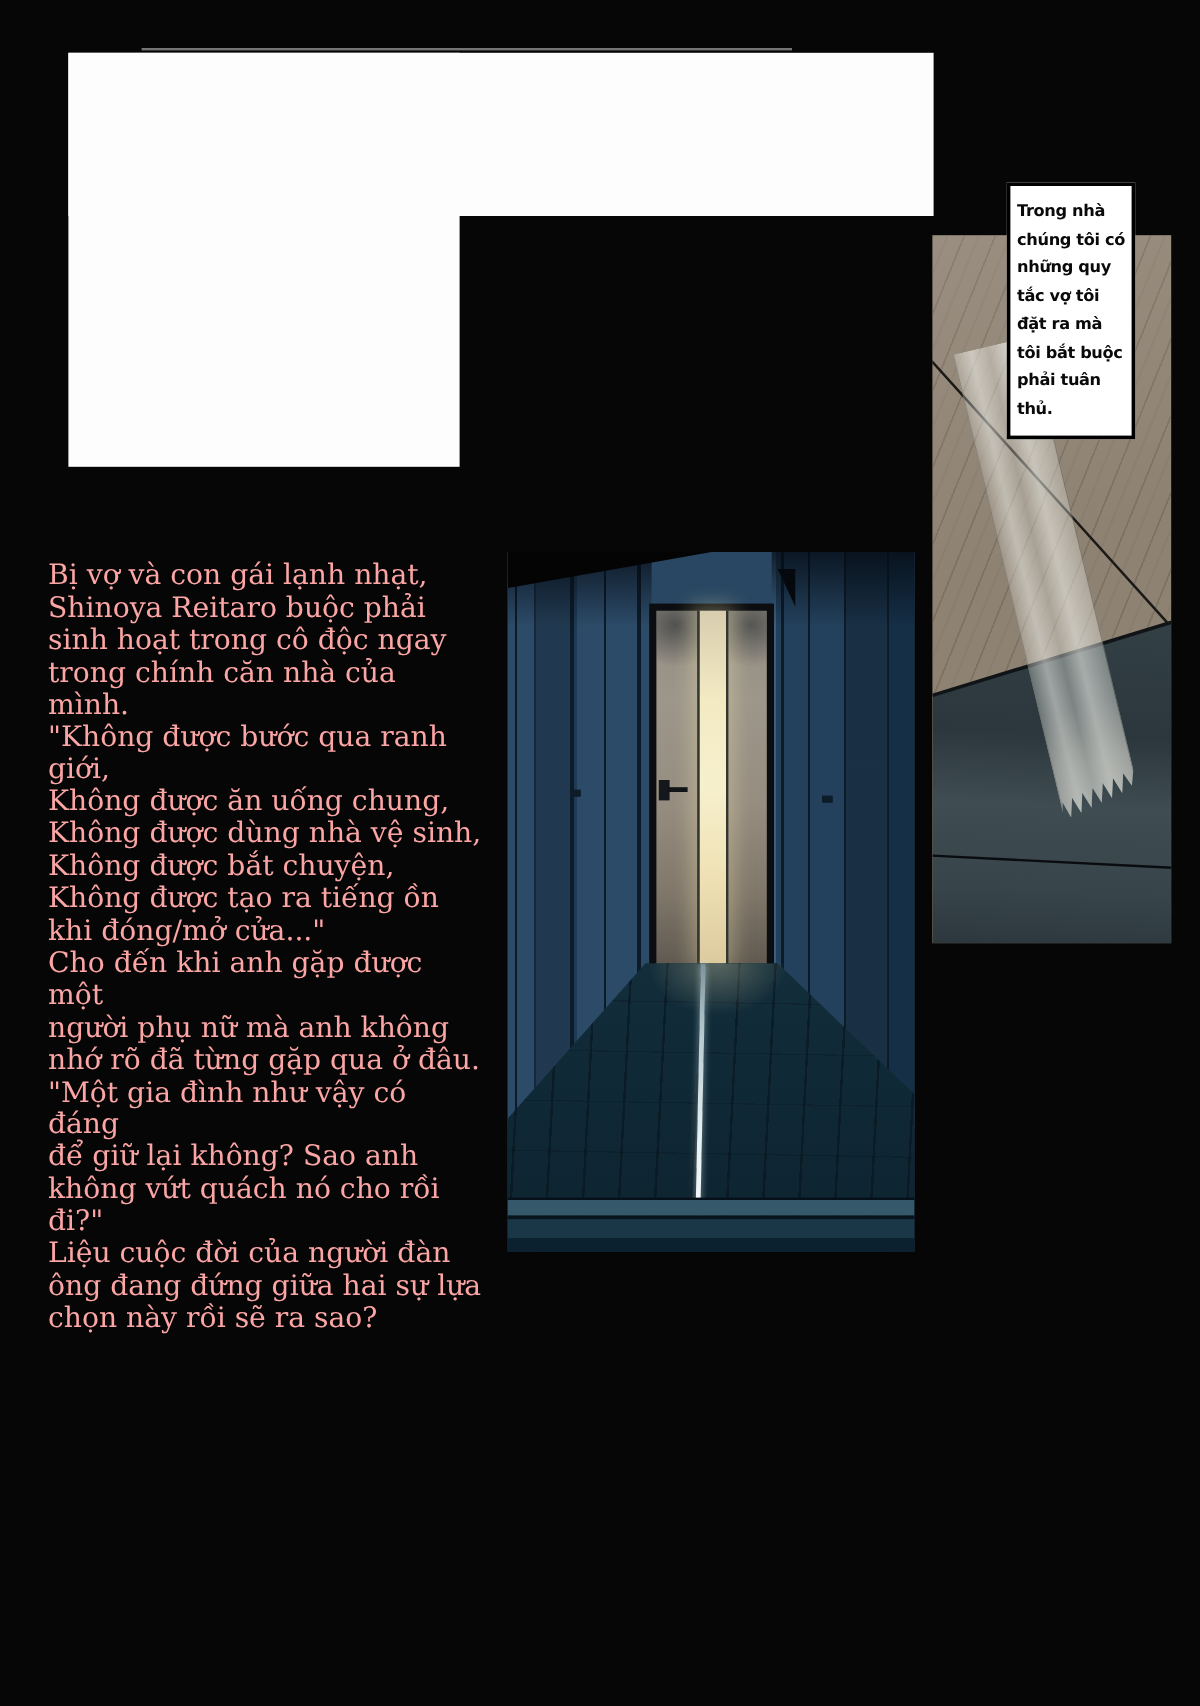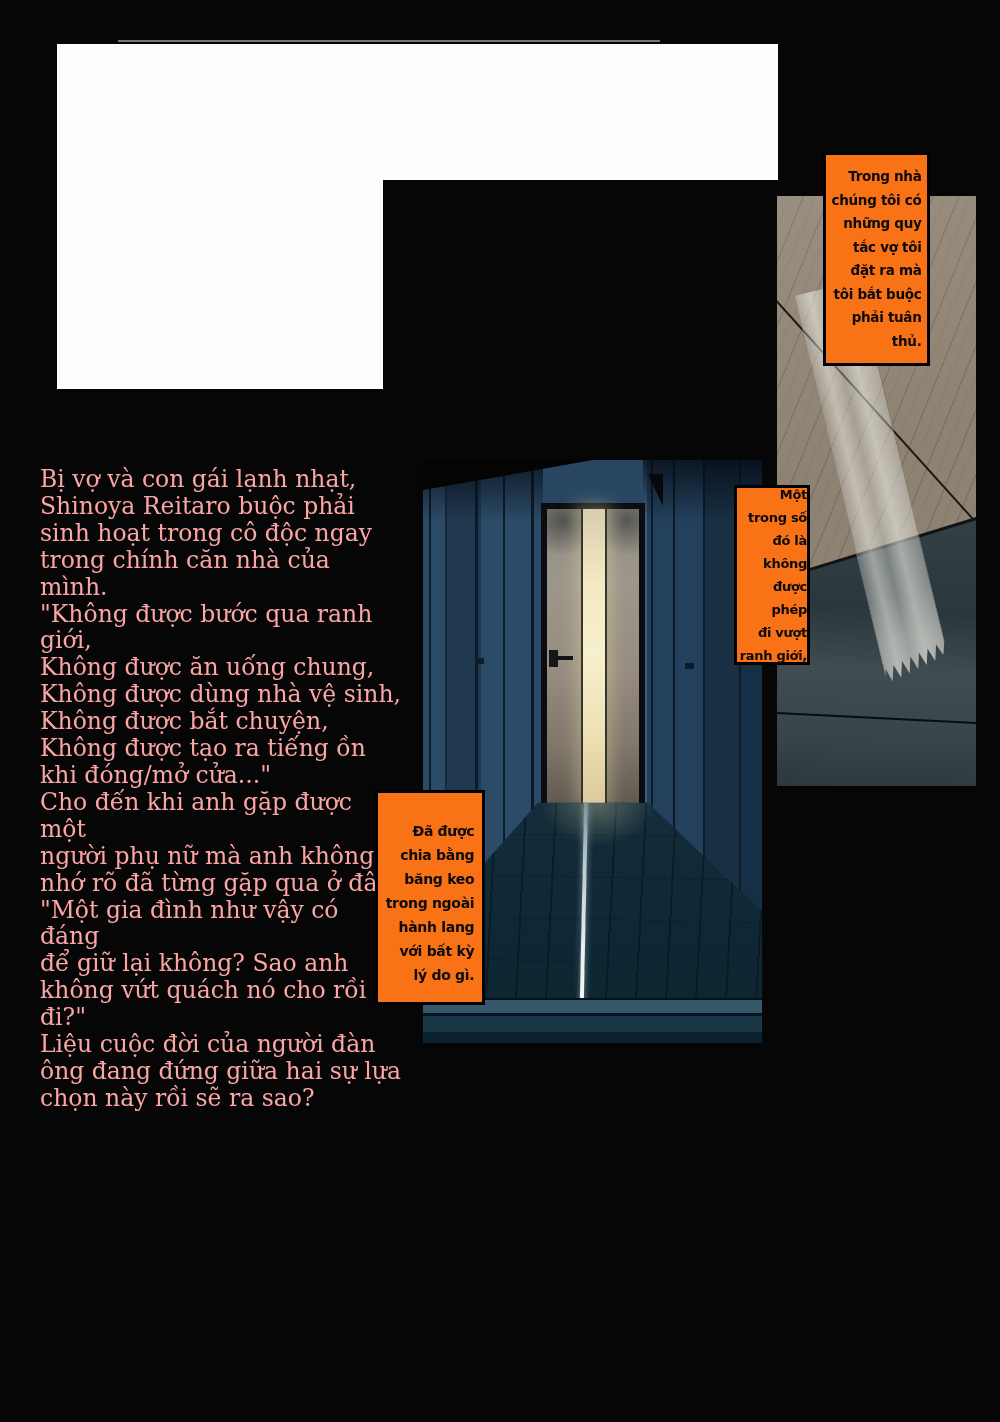--- a/index.html
+++ b/index.html
@@ -10,23 +10,23 @@
   
   .white-block{background:#fdfdfd;}
   .gray-topline{background:#8a8a8a;opacity:.85;}
 
   
   #narration{left:40px;top:466px;width:362px;color:#fca5a5;
     font-family:"DejaVu Serif","Liberation Serif",serif;
     font-size:23.5px;line-height:26.9px;white-space:pre-line;}
 
   
-  .bubble{background:#f97316;border:3px solid #000;box-sizing:border-box;
-    display:flex;align-items:center;justify-content:center;text-align:right;
-    color:#0a0a0a;font-weight:bold;white-space:pre-line;z-index:30;}
+  .bubble{background:#ffffff;border:3px solid #000;box-sizing:border-box;
+    display:flex;align-items:center;justify-content:center;text-align:left;
+    color:#0a0a0a;font-weight:bold;white-space:pre-line;z-index:30;margin-left:16px;}
   #bubble-rules{left:823px;top:152px;width:107px;height:214px;font-size:13.5px;line-height:23.5px;letter-spacing:-.3px;}
   #bubble-boundary{left:734px;top:485px;width:76px;height:180px;font-size:13px;line-height:23px;letter-spacing:-.3px;}
   #bubble-tape{left:375px;top:790px;width:110px;height:215px;font-size:14px;line-height:24px;letter-spacing:-.3px;padding-top:10px;}
 
   
   #hallway{left:423px;top:460px;width:339px;height:583px;background:#2b4a66;overflow:hidden;
     box-shadow:inset 0 0 46px rgba(0,2,12,.55);}
   #hw-ceiling{left:0;top:0;width:339px;height:14px;background:#0a1622;}
   #hw-backwall{left:96px;top:0;width:150px;height:70px;background:#294763;
     background-image:linear-gradient(90deg,transparent 0 10px,#0d1c29 10px 12px,transparent 12px 138px,#0d1c29 138px 140px,transparent 140px);}
@@ -159,28 +159,14 @@
 chọn này rồi sẽ ra sao?</div>
 
   <div class="abs bubble" id="bubble-rules">Trong nhà
 chúng tôi có
 những quy
 tắc vợ tôi
 đặt ra mà
 tôi bắt buộc
 phải tuân
 thủ.</div>
-  <div class="abs bubble" id="bubble-boundary">Một
-trong số
-đó là
-không
-được phép
-đi vượt
-ranh giới,</div>
-  <div class="abs bubble" id="bubble-tape">Đã được
-chia bằng
-băng keo
-trong ngoài
-hành lang
-với bất kỳ
-lý do gì.</div>
 
 </div>
 
 </body></html>

